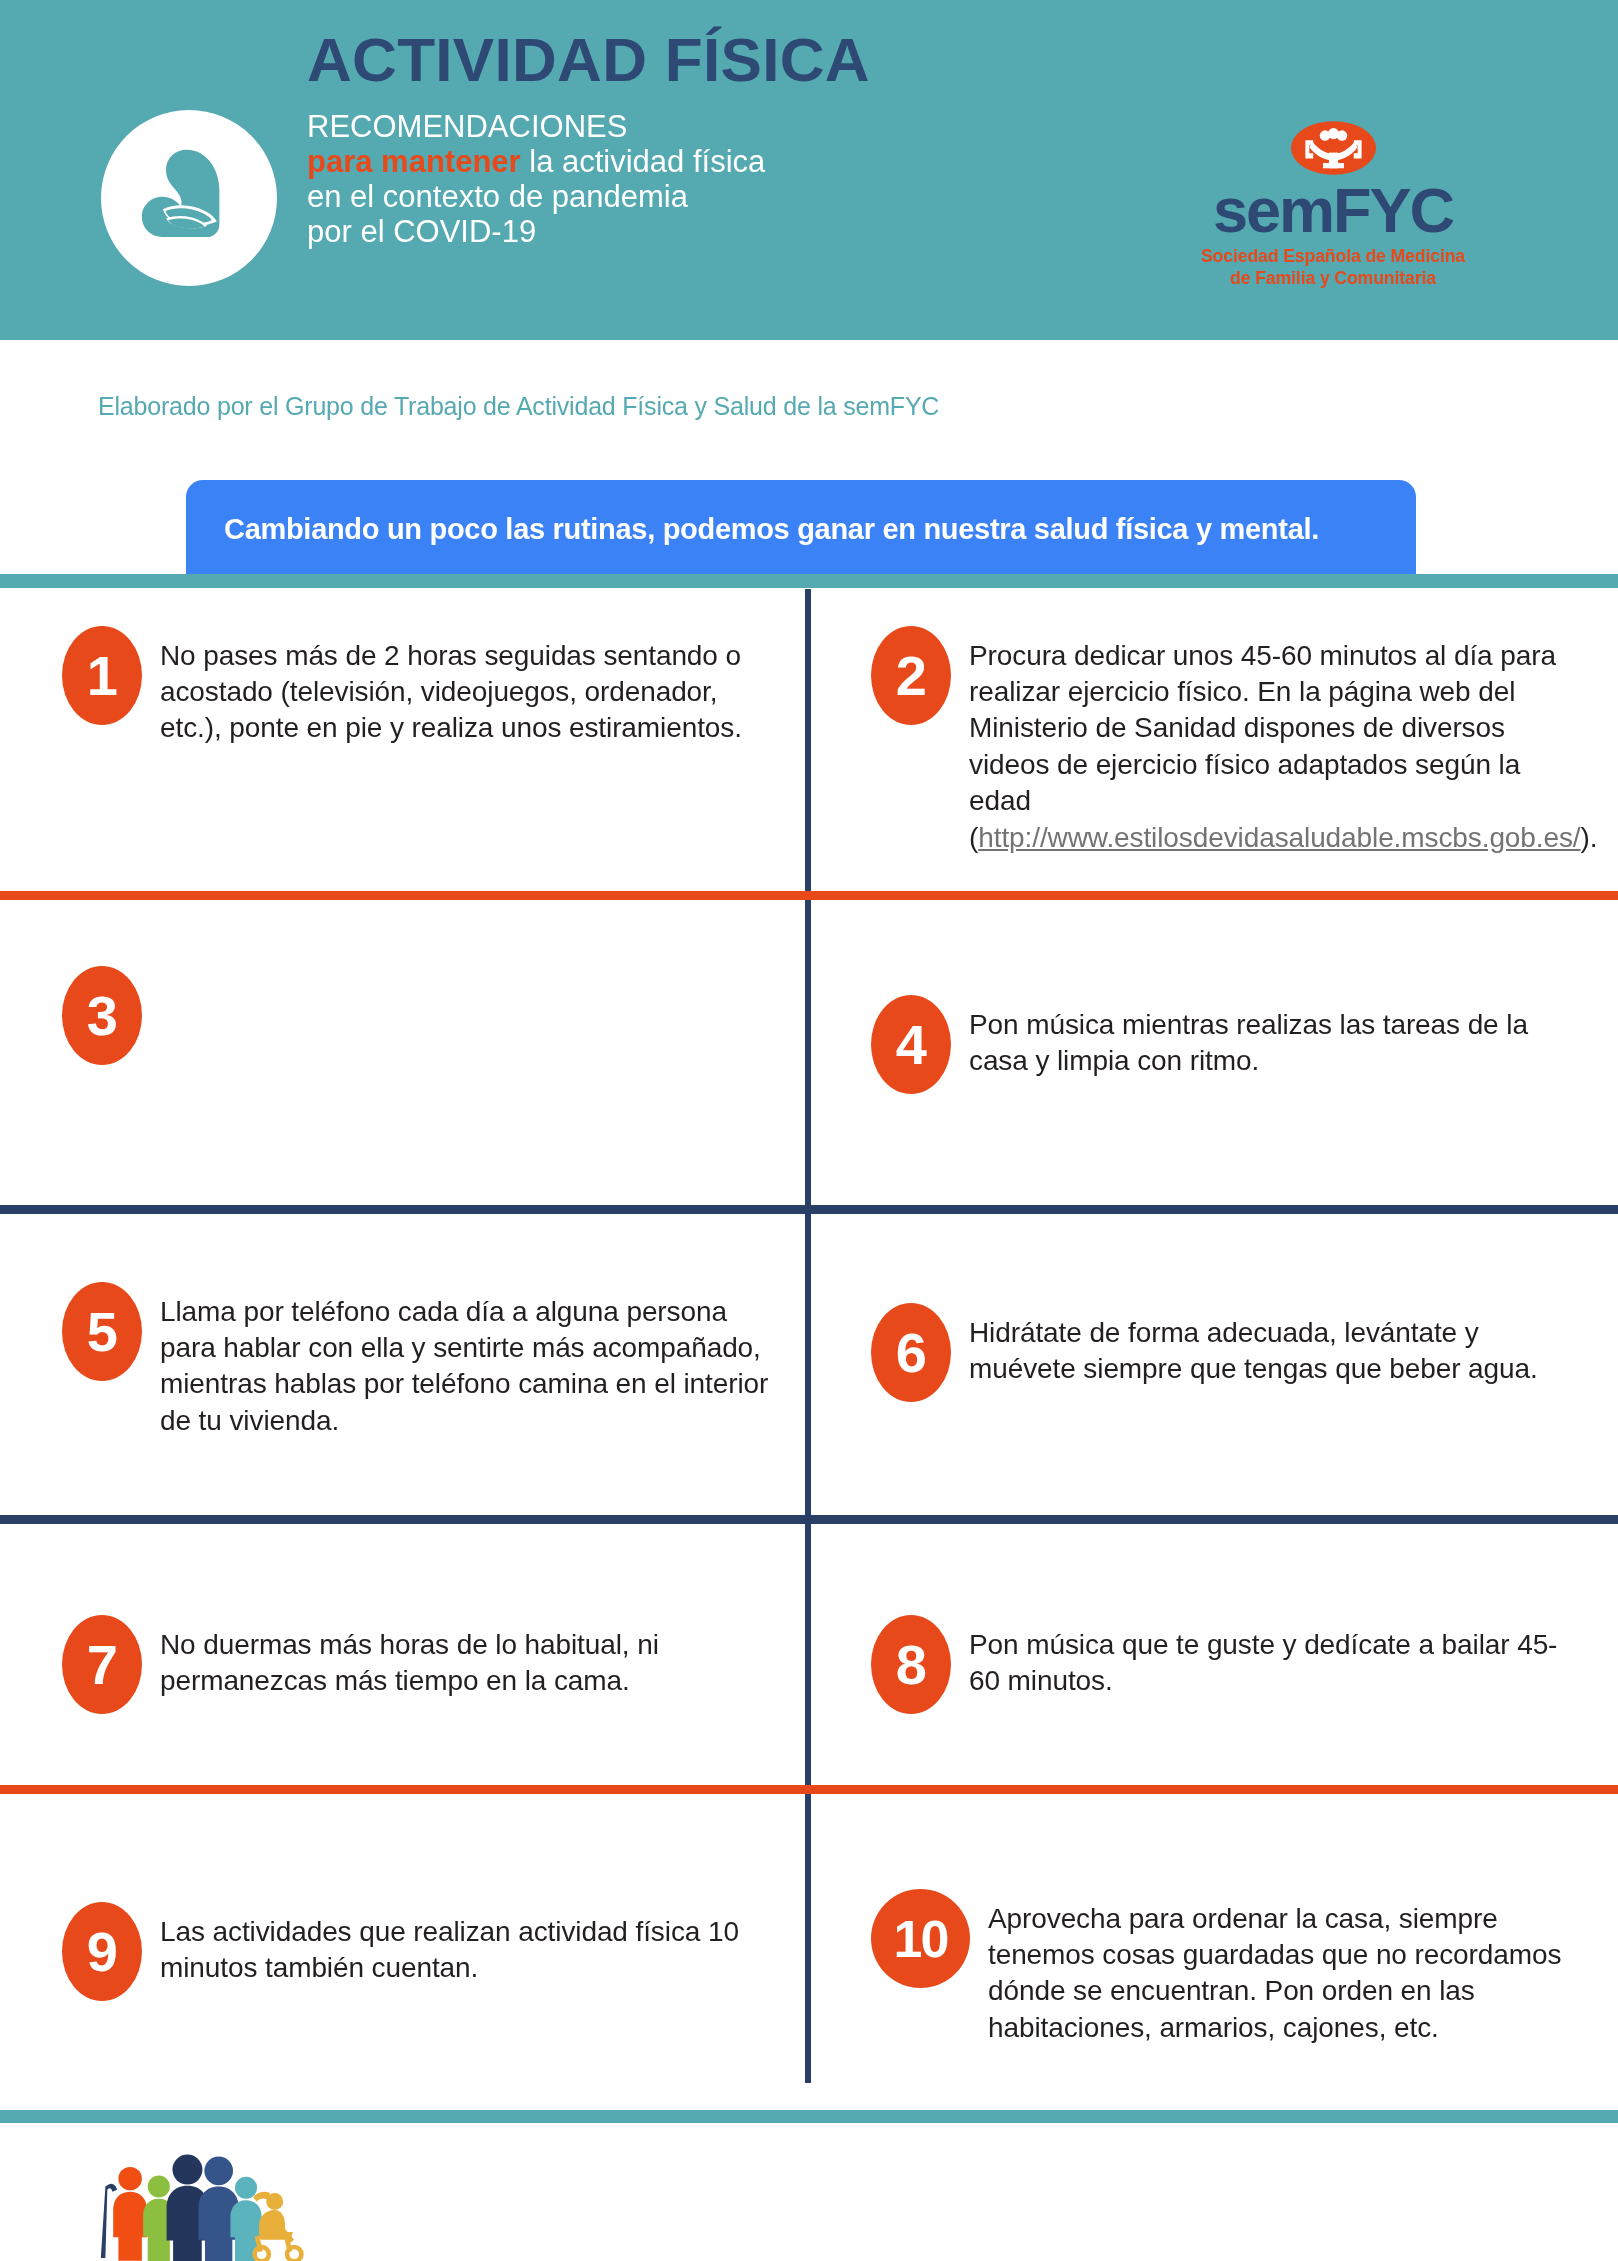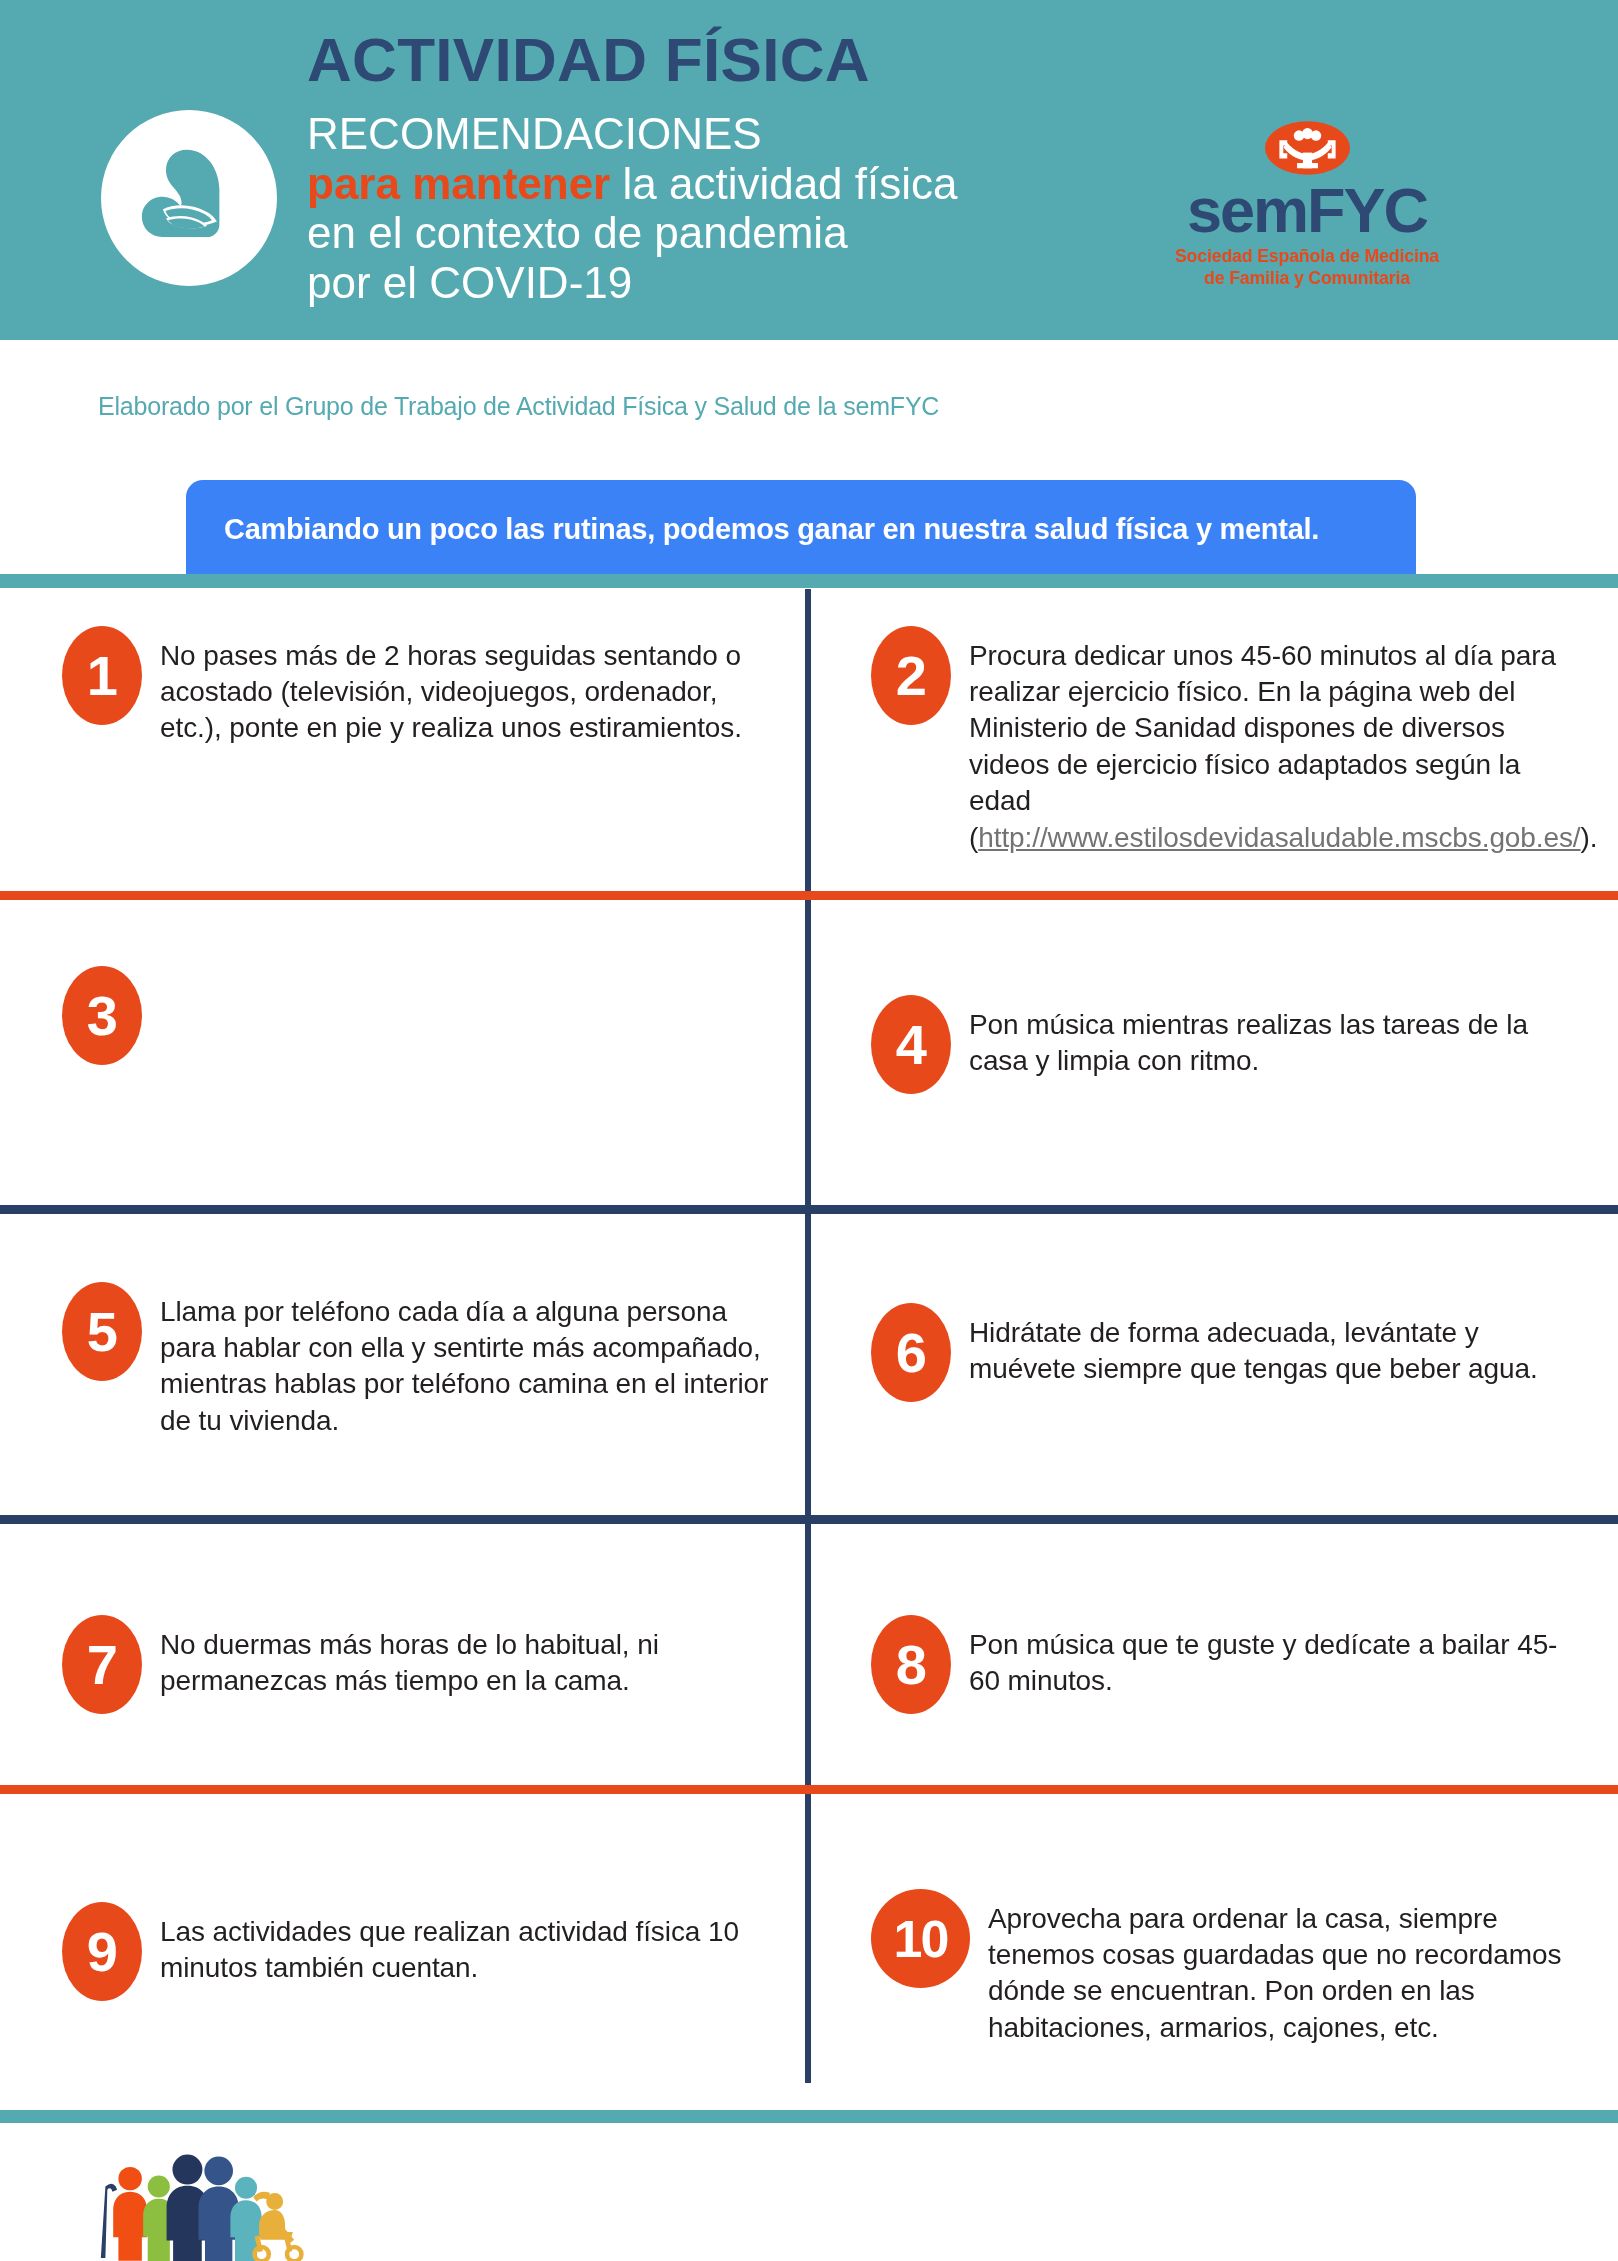--- a/index.html
+++ b/index.html
@@ -26,28 +26,28 @@
   .header-text {
     position:absolute; left:307px; top:29px;
     width:848px;
   }
   .title-main {
     font-size:62px; font-weight:bold; color:#2e4a74;
     letter-spacing:0.3px; line-height:1.0;
     margin-bottom:18px;
   }
   .title-sub {
-    font-size:44px; color:#ffffff; line-height:1.13;
+    font-size:31px; color:#ffffff; line-height:1.13;
     font-weight:400;
   }
   .title-sub .accent { color:#e8491b; font-weight:bold; }
 
   
   .logo {
-    position:absolute; left:1157px; top:121px;
+    position:absolute; left:1183px; top:121px;
     width:300px; text-align:center;
   }
   .logo-mark { width:85px; height:54px; margin:0 auto 3.9px auto; display:block; }
   .logo-word {
     font-size:63px; font-weight:bold; line-height:1;
     letter-spacing:-2px;
   }
   .logo-word .sem { color:#2e4a74; }
   .logo-word .fyc { color:#2e4a74; }
   .logo-tag {

